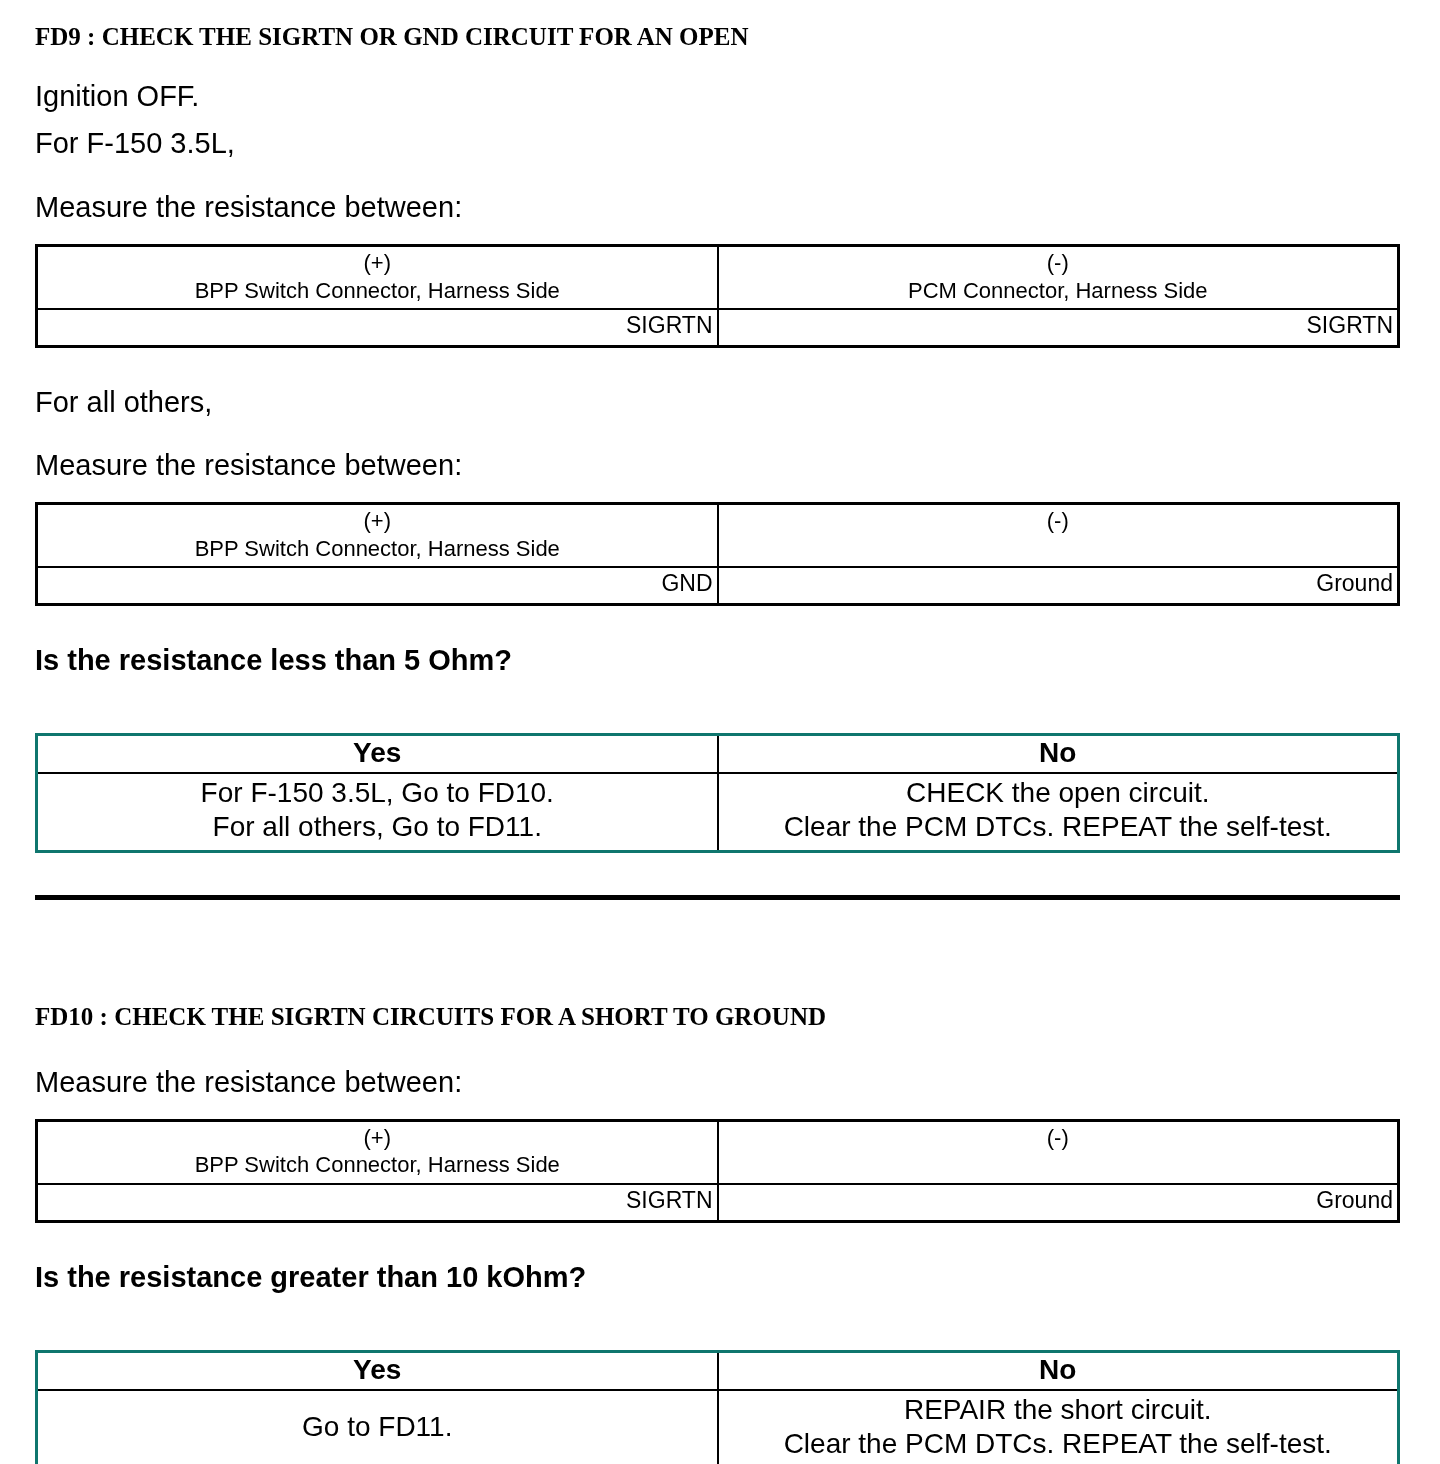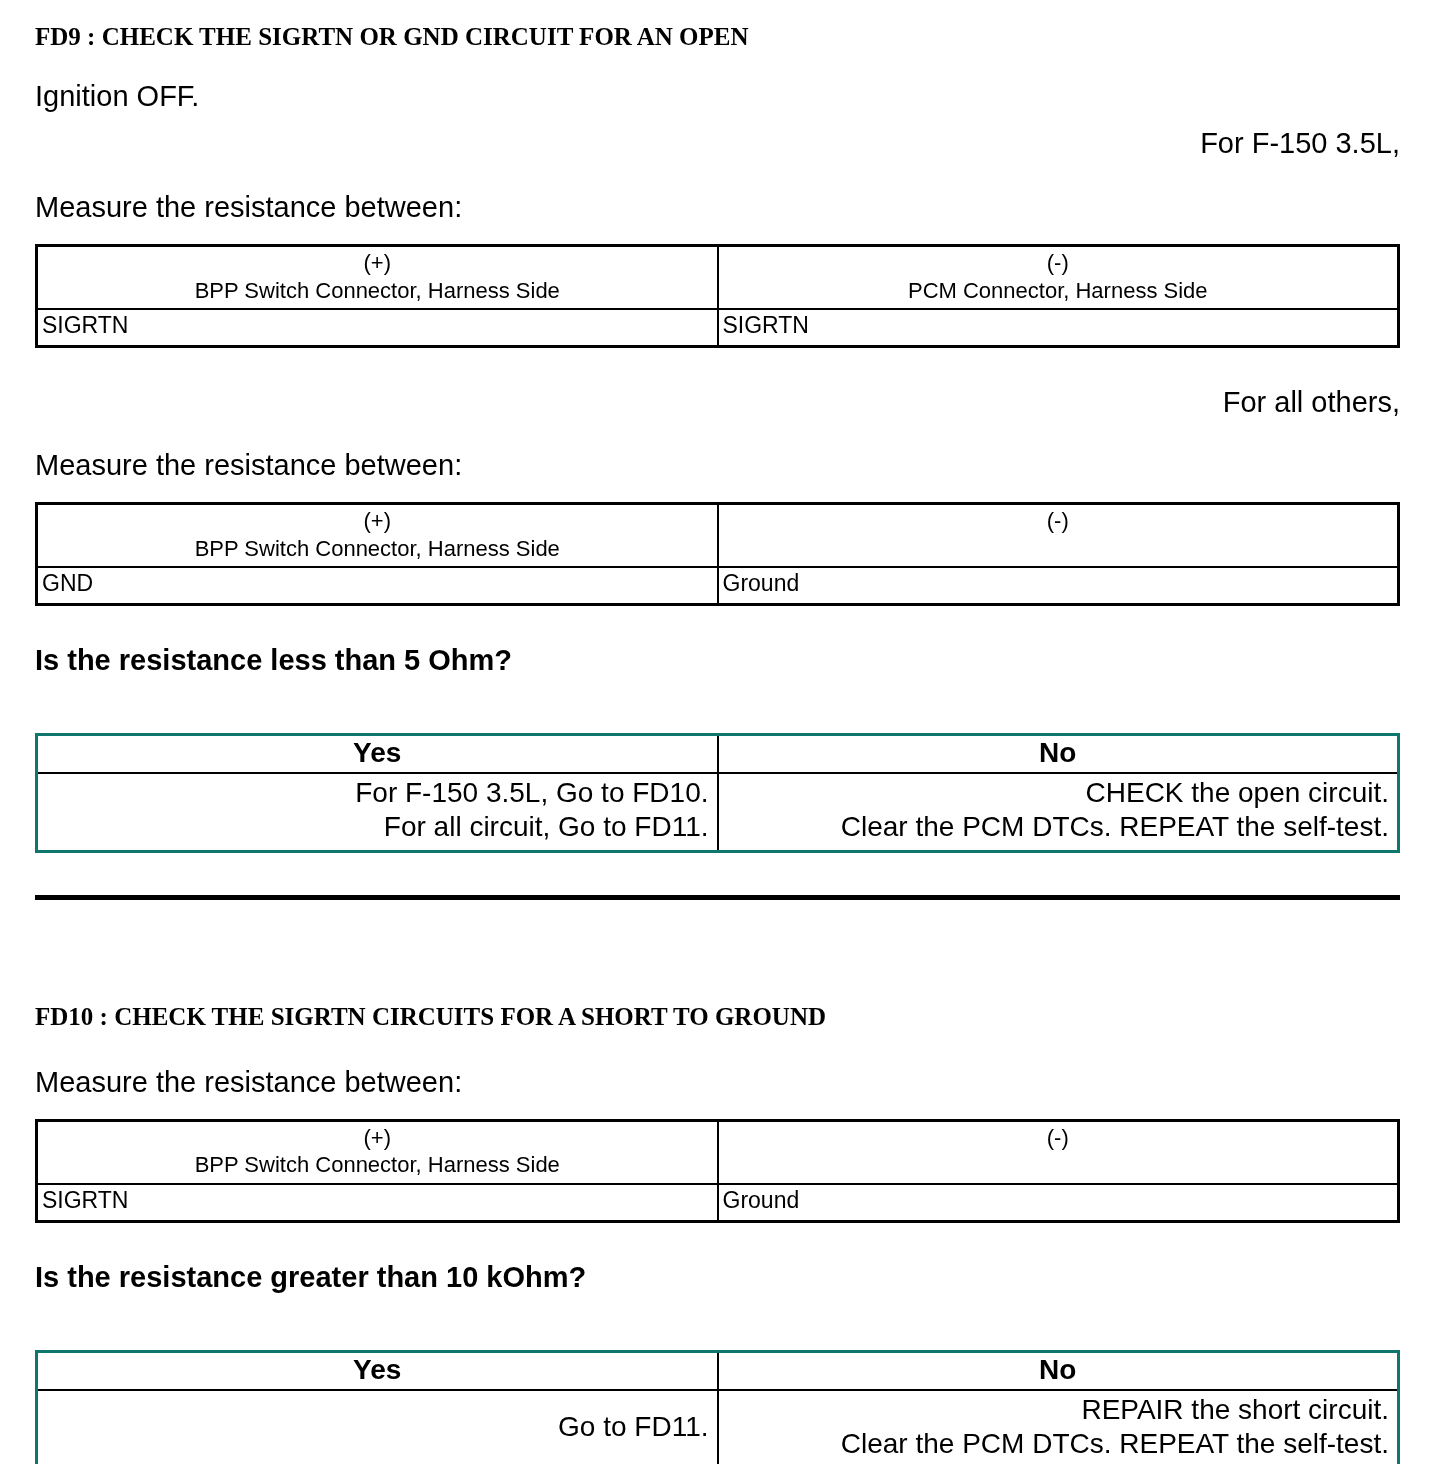--- a/index.html
+++ b/index.html
@@ -23,21 +23,21 @@
     font-weight: bold;
     line-height: 1.2;
     margin: 0 0 28px 0;
     font-family: Liberation Serif, serif;
   }
   .body-line {
     font-size: 29px;
     line-height: 1.15;
     margin: 0 0 14px 0;
   }
-  .mb-lg { margin-bottom: 30px; text-align: right; }
+  .mb-lg { margin-bottom: 30px; }
   .mb-md { margin-bottom: 20px; }
   .question {
     font-size: 29px;
     font-weight: bold;
     line-height: 1.15;
     margin: 0 0 56px 0;
   }
   table {
     width: 100%;
     border-collapse: collapse;
@@ -52,21 +52,21 @@
     vertical-align: top;
   }
   .mtable .hdr {
     font-size: 22px;
     text-align: center;
     line-height: 1.25;
     padding: 2px 4px 4px 4px;
   }
   .mtable .val {
     font-size: 23px;
-    text-align: left;
+    text-align: right;
     line-height: 1.2;
     padding: 2px 4px 5px 4px;
   }
   .dtable {
     border: 3px solid #0f766e;
     margin: 0 0 42px 0;
   }
   .dtable th {
     border: 2px solid #000;
     font-size: 28px;
@@ -74,21 +74,21 @@
     text-align: center;
     line-height: 1.15;
     padding: 1px 4px 3px 4px;
   }
   .dtable td {
     border: 2px solid #000;
     font-size: 28px;
     line-height: 1.2;
     padding: 2px 8px 6px 8px;
     vertical-align: top;
-    text-align: right;
+    text-align: center;
   }
   .dtable td.center-cell {
     vertical-align: middle;
   }
   .rule {
     height: 5px;
     background: #000000;
     border: none;
     margin: 0;
   }
@@ -154,21 +154,21 @@
 
     <table class="dtable">
       <tbody>
           <tr>
         <th>Yes</th>
         <th>No</th>
       </tr>
       <tr>
         <td>
           <span class="line">For F-150 3.5L, Go to FD10.</span>
-          <span class="line">For all circuit, Go to FD11.</span>
+          <span class="line">For all others, Go to FD11.</span>
         </td>
         <td>
           <span class="line">CHECK the open circuit.</span>
           <span class="line">Clear the PCM DTCs. REPEAT the self-test.</span>
         </td>
       </tr>
     </tbody>
       </table>
 
   </div>

